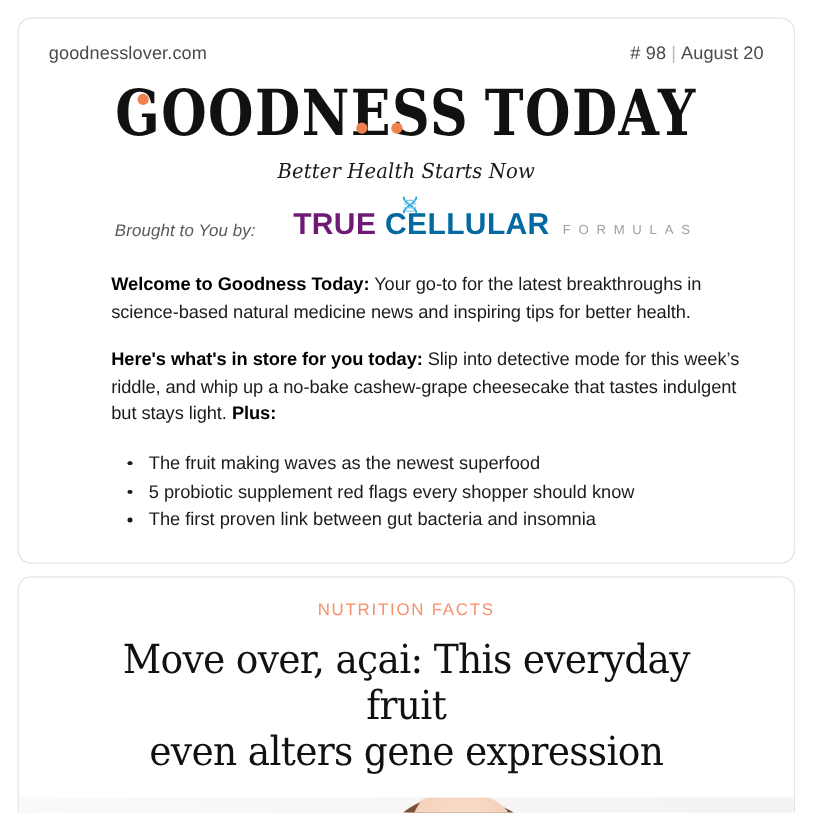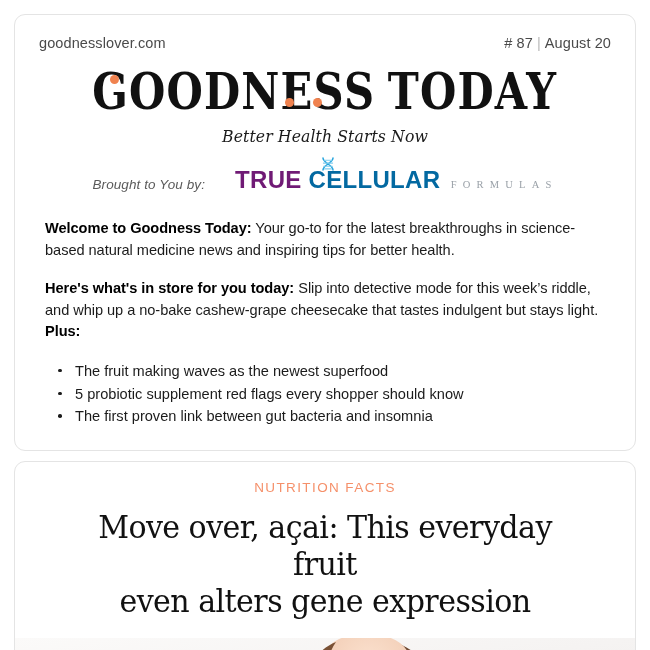--- a/index.html
+++ b/index.html
@@ -135,34 +135,34 @@
     white-space: nowrap;
   }
   .brand-true { color: #701a75; }
   .brand-cellular { color: #0369a1; }
   .brand-sub {
     font-size: 10.5px;
     color: #9aa1a8;
     letter-spacing: 6.2px;
     margin-top: 5px;
     padding-left: 6px;
-    font-family: Liberation Serif, serif;
   }
   .dna-icon {
     position: absolute;
     top: -12px;
     left: 83px;
     width: 20px;
     height: 20px;
   }
 
   
   .body-copy {
     margin-top: 26px;
     padding: 0 6px 0 8px;
+    margin-left: 44px;
   }
   .para {
     font-size: 14.6px;
     line-height: 1.48;
     color: #1b1b1b;
     margin: 0 0 17px 0;
     letter-spacing: -0.05px;
   }
   .para strong { font-weight: 700; color: #000; }
 
@@ -223,21 +223,21 @@
 </style>
 </head>
 <body>
 
 <div class="page">
 
   <div class="card card-top">
 
     <div class="topbar">
       <span class="site">goodnesslover.com</span>
-      <span class="issue"><span># 87</span><span class="sep">|</span><span>August 20</span></span>
+      <span class="issue"><span># 98</span><span class="sep">|</span><span>August 20</span></span>
     </div>
 
     <div class="masthead">
       <div class="logo-wrap">
         <div class="logo"><span>GOODNESS</span><span class="sp"></span><span>TODAY</span></div>
         <span class="dot d1"></span>
         <span class="dot d2"></span>
         <span class="dot d3"></span>
       </div>
       <div class="tagline">Better Health Starts Now</div>

